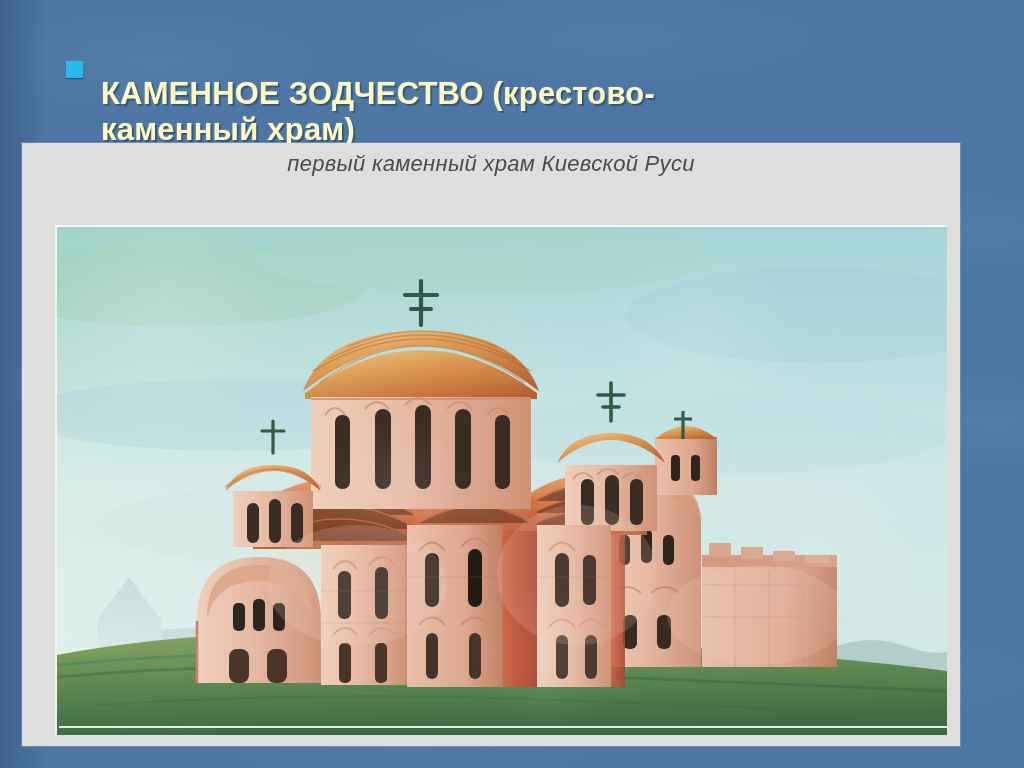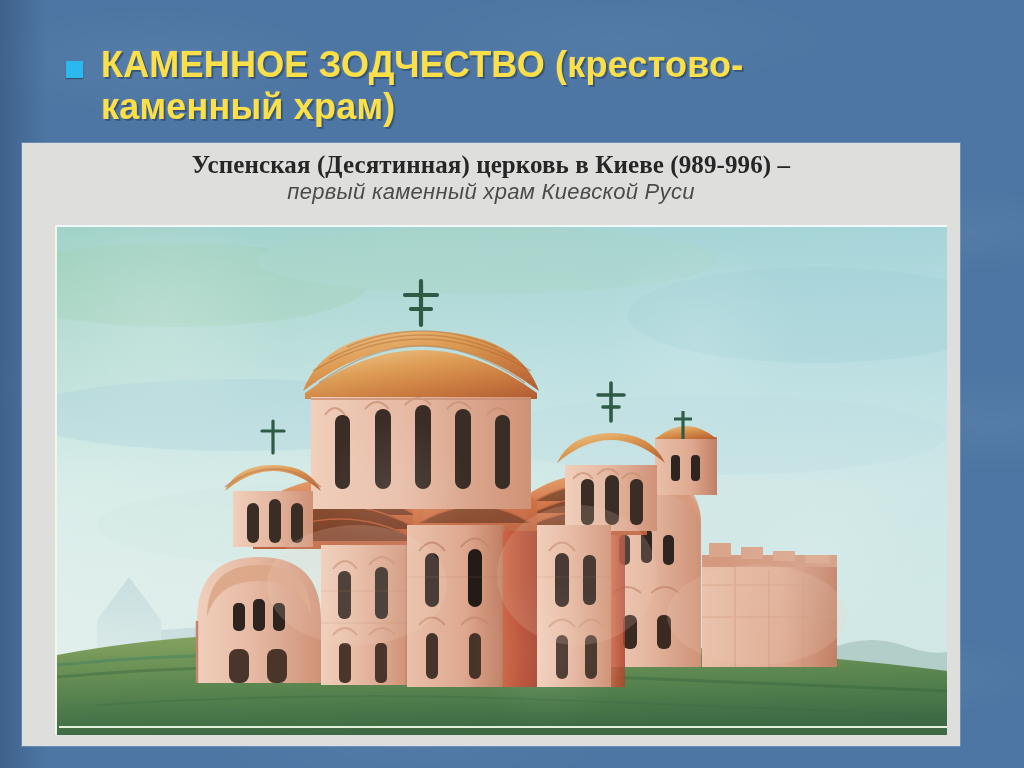--- a/index.html
+++ b/index.html
@@ -42,27 +42,28 @@
   
   .title-block{
     position:absolute;left:66px;top:44px;width:900px;
     display:flex;align-items:flex-start;gap:18px;
   }
   .bullet{
     width:17px;height:17px;background:#2bb8ee;margin-top:17px;flex:0 0 auto;
     box-shadow:0 1px 1px rgba(0,0,0,.35);
   }
   .title-text{
-    font-size:36px;font-weight:bold;color:#fde047;line-height:1.16;
+    font-size:31px;font-weight:bold;color:#fef9c3;line-height:1.16;
     letter-spacing:.2px;
     text-shadow:
       2px 2px 0 rgba(40,70,105,.55),
       1px 1px 0 rgba(40,70,105,.45),
       0 0 2px rgba(255,255,255,.25);
     max-width:860px;
+    margin-top:32px;
   }
 
   
   .panel{
     position:absolute;left:22px;top:143px;width:938px;height:603px;
     background:#dededd;
     box-shadow:0 0 0 1px rgba(255,255,255,.18);
   }
   .caption{
     position:absolute;left:0;right:0;top:8px;text-align:center;
@@ -113,21 +114,20 @@
     <div class="bullet"></div>
     <div class="title-text">
       <span>КАМЕННОЕ ЗОДЧЕСТВО (крестово-</span><br>
       <span>каменный храм)</span>
     </div>
   </div>
 
   <div class="panel">
 
     <div class="caption">
-      <div class="cap-line1">Успенская (Десятинная) церковь в Киеве (989-996) –</div>
       <div class="cap-line2">первый каменный храм Киевской Руси</div>
     </div>
 
     <div class="painting">
       <svg viewBox="0 0 890 510" preserveAspectRatio="none">
         <defs>
           <linearGradient id="sky" x1="0" y1="0" x2="0.35" y2="1">
             <stop offset="0%" stop-color="#b9dfc2"></stop>
             <stop offset="18%" stop-color="#cbe6d4"></stop>
             <stop offset="42%" stop-color="#dcefe9"></stop>

